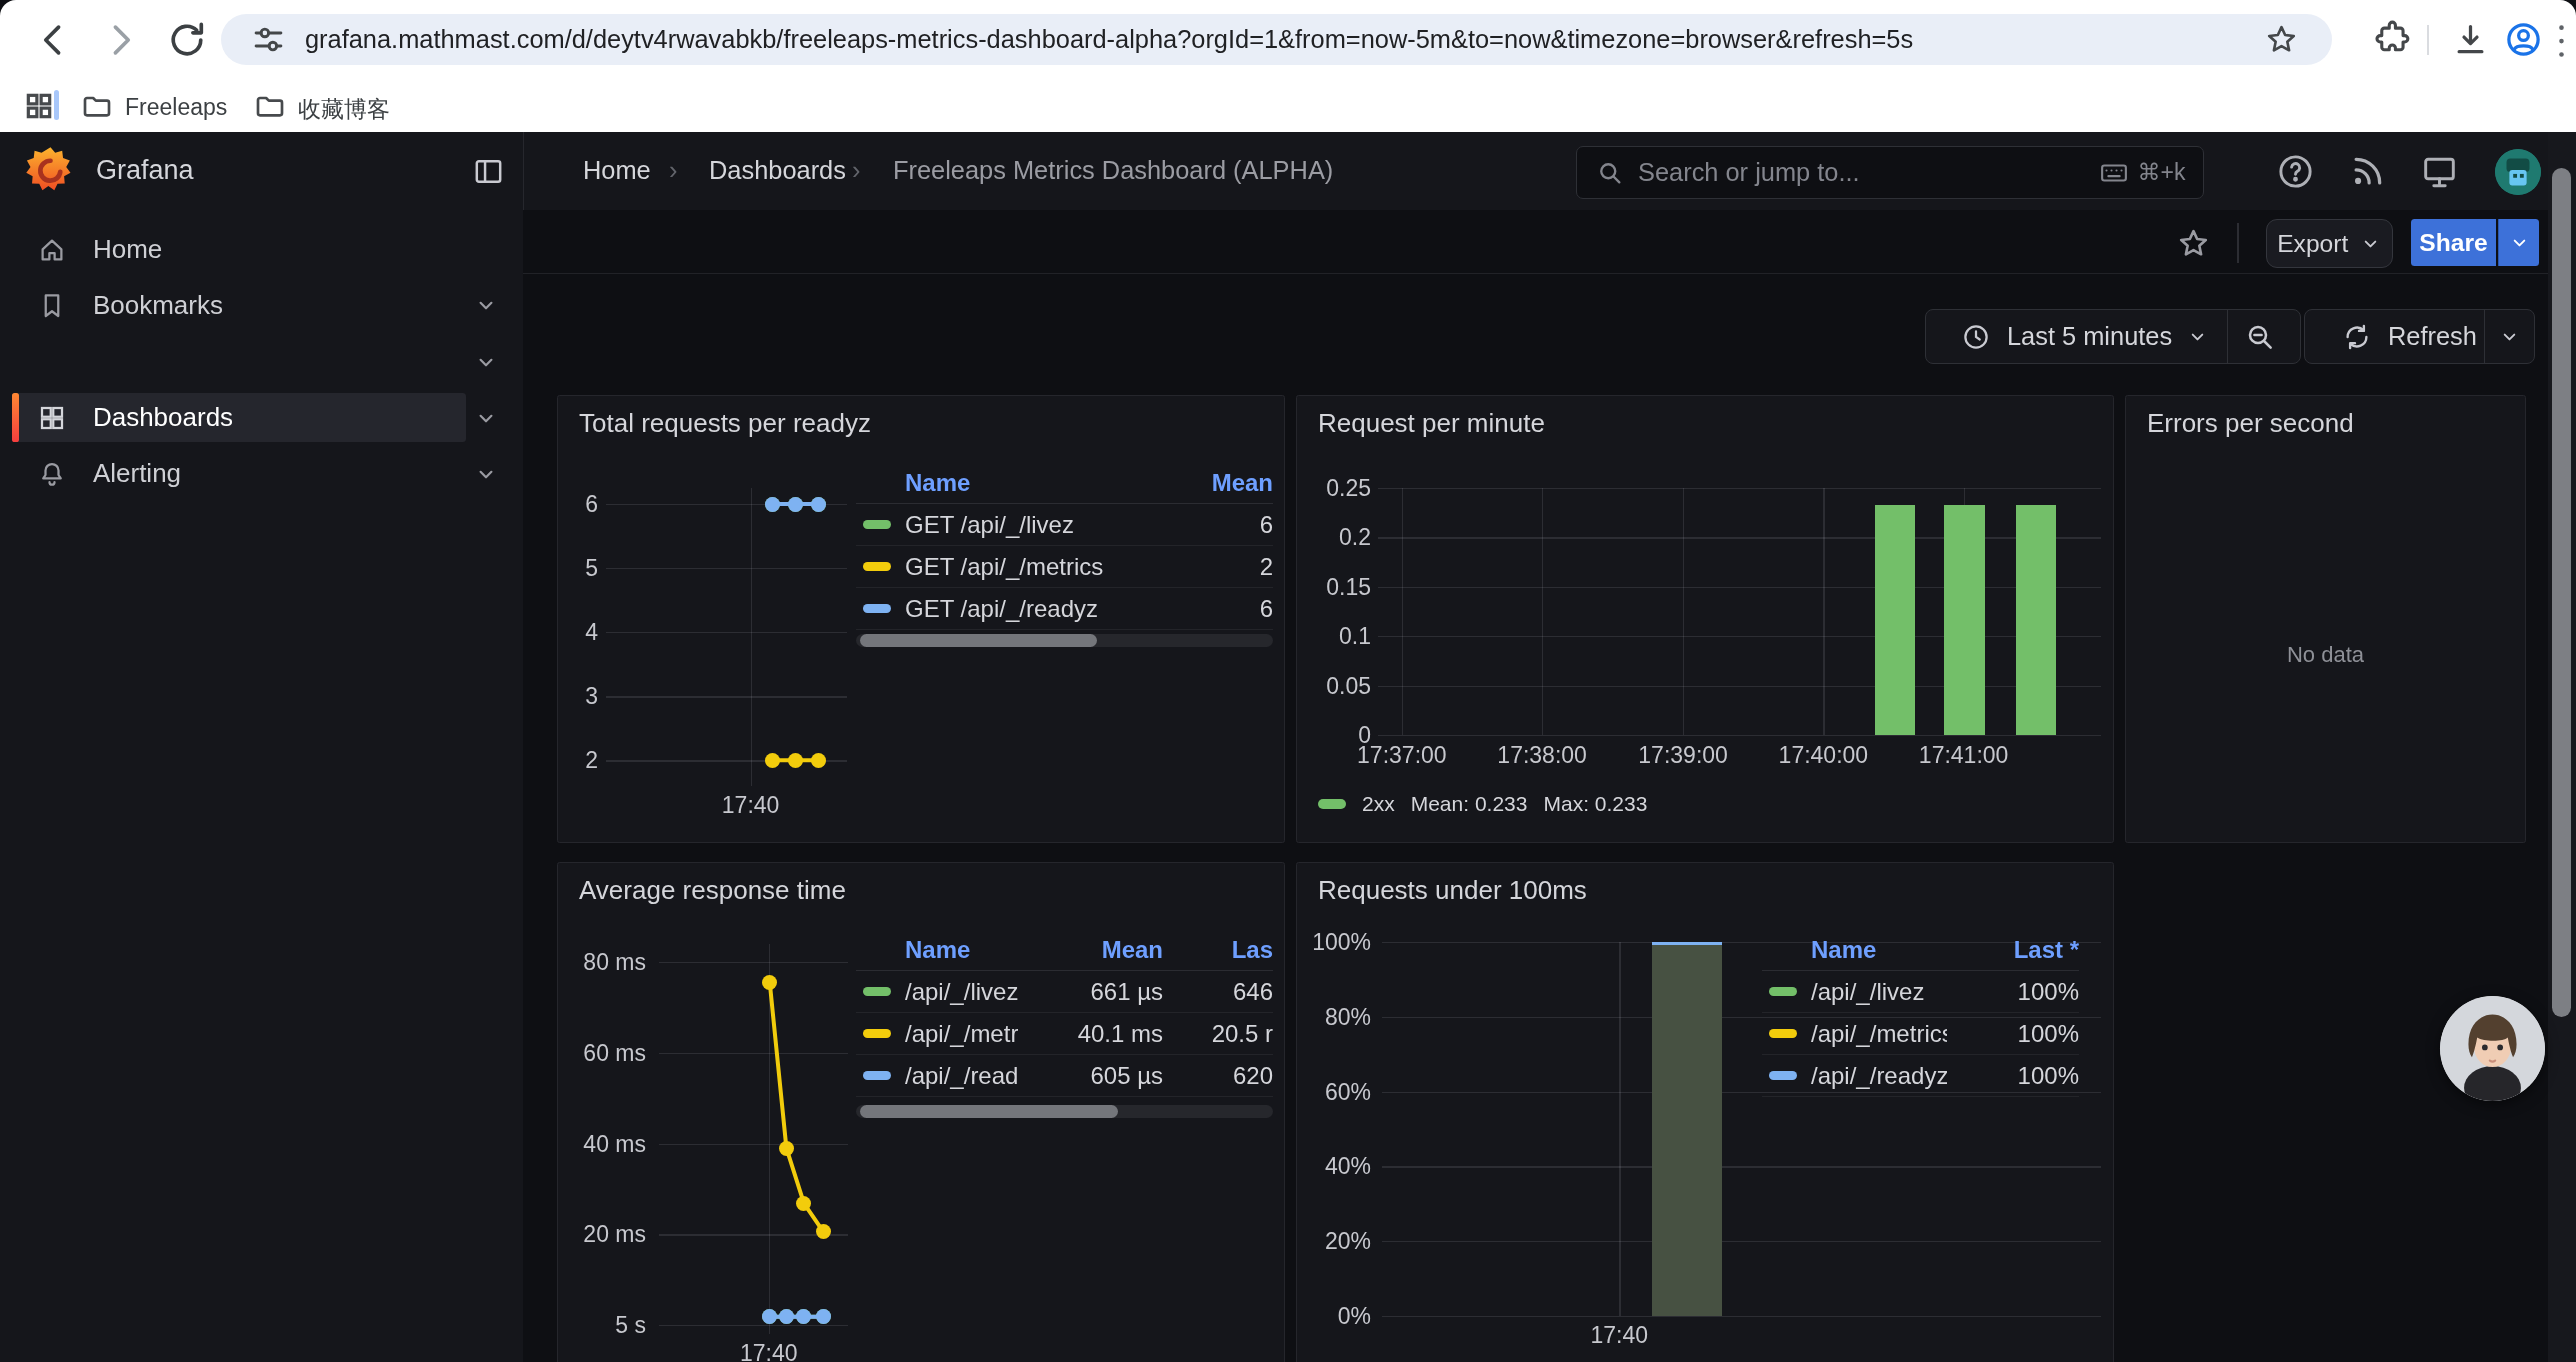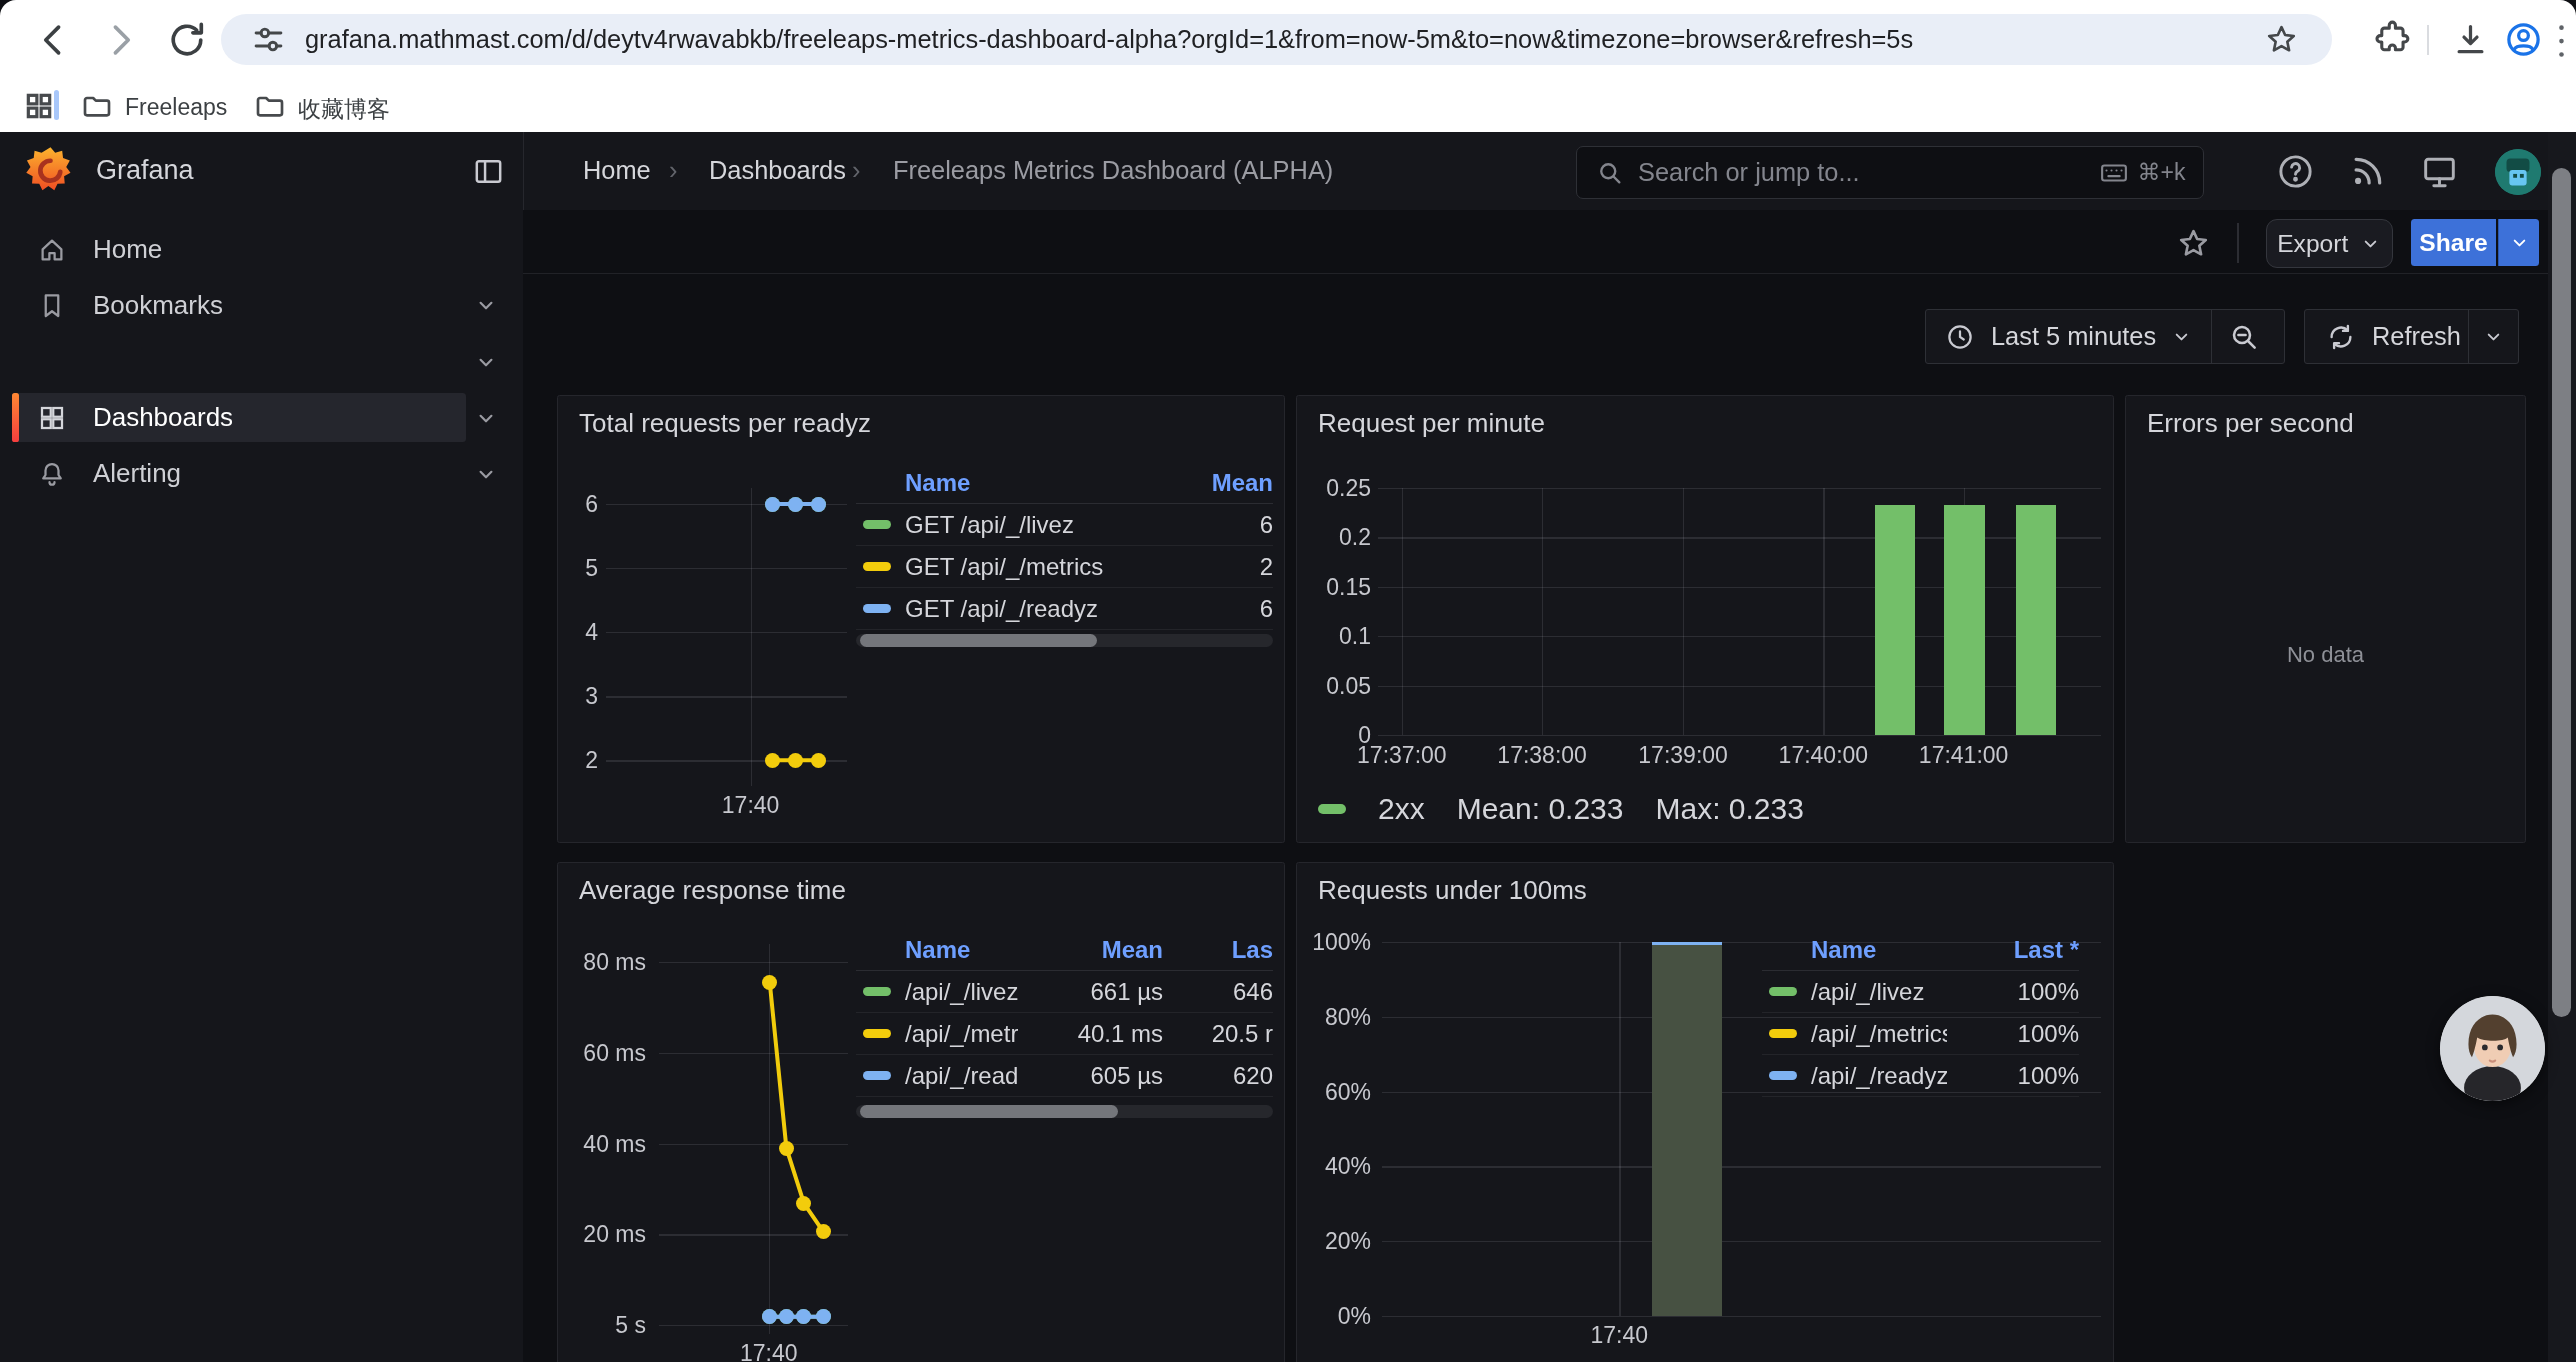--- a/index.html
+++ b/index.html
@@ -43,21 +43,21 @@
   .side-chev{position:absolute;left:473px;width:26px;height:26px;color:#9a9ba2;}
   .main{position:absolute;left:523px;top:210px;width:2053px;height:1152px;background:#0e0f13;}
   .sub-toolbar{position:absolute;left:523px;top:210px;width:2053px;height:63px;border-bottom:0.9px solid rgba(204,204,220,.10);}
   .st-star{position:absolute;left:2176px;top:226px;width:35px;height:35px;color:#9a9ba2;}
   .st-sep{position:absolute;left:2237px;top:223px;width:1.8px;height:40px;background:#2c2d33;}
   .btn{position:absolute;height:47px;border-radius:11px;display:flex;align-items:center;justify-content:center;font-size:24.6px;}
   .btn-export{left:2266px;top:219px;width:125px;background:#1a1b21;border:0.9px solid #34363d;color:#d5d6db;gap:10.5px;}
   .btn-share{left:2411px;top:219px;width:85px;background:#3d71d9;color:#fff;font-weight:bold;border-radius:3.5px 0 0 3.5px;}
   .btn-share-chev{left:2498px;top:219px;width:40px;background:#3d71d9;color:#fff;border-radius:0 3.5px 3.5px 0;border-left:1.8px solid #2a56ad;}
   .chev{width:23px;height:23px;}
-  .timebar-btn{position:absolute;top:309px;height:53px;background:#15161b;border:0.9px solid #2e3036;border-radius:3px;display:flex;align-items:center;color:#d5d6db;font-size:25.4px;font-weight:500;}
+  .timebar-btn{position:absolute;top:309px;height:53px;background:#15161b;border:0.9px solid #2e3036;border-radius:8px;display:flex;align-items:center;color:#d5d6db;font-size:25.4px;font-weight:500;padding-left:16px;}
   .tp{left:1925px;width:358px;}
   .tp svg.clock{width:30px;height:30px;margin-left:19px;color:#c9cad1;}
   .tp .lbl{margin-left:16px;}
   .tp .chev{margin-left:14px;color:#c9cad1;}
   .tp .zo{margin-left:17.5px;height:53px;width:65px;border-left:0.9px solid #2e3036;display:flex;align-items:center;justify-content:center;color:#c9cad1;}
   .tp .zo svg{width:32px;height:32px;}
   .rf{left:2304px;width:213px;}
   .rf svg.sync{width:30px;height:30px;margin-left:21px;color:#c9cad1;}
   .rf .lbl{margin-left:16px;}
   .rf .seg{margin-left:auto;height:53px;width:49px;border-left:0.9px solid #2e3036;display:flex;align-items:center;justify-content:center;color:#c9cad1;}
@@ -86,21 +86,21 @@
   .lrow{display:grid;align-items:center;height:41px;border-bottom:1.8px solid rgba(204,204,220,.08);}
   .lrow.lhead{height:40px;color:#6e9fff;font-weight:bold;border-bottom:1.8px solid rgba(204,204,220,.12);}
   .cols3{grid-template-columns:49px 1fr 114px;}
   .cols4{grid-template-columns:49px 1fr 145px 110px;}
   .cols3b{grid-template-columns:49px 1fr 132px;}
   .lcell.num{text-align:right;white-space:nowrap;overflow:hidden;}
   .lcell.name{white-space:nowrap;overflow:hidden;}
   .lswatch i{display:block;width:28px;height:9.6px;border-radius:5.3px;margin-left:7px;}
   .hscroll{position:absolute;height:13px;border-radius:7px;background:#26272c;}
   .hscroll .thumb{position:absolute;left:3.5px;top:0;height:13px;border-radius:7px;background:#74767b;}
-  .legend-line{position:absolute;left:21px;top:396px;display:flex;align-items:center;font-size:30px;color:#d5d6db;gap:32px;}
+  .legend-line{position:absolute;left:21px;top:396px;display:flex;align-items:center;font-size:21px;color:#d5d6db;gap:16px;}
   .legend-line i{display:block;width:28px;height:9.6px;border-radius:5.3px;}
   
   .pg-track{position:absolute;left:2548px;top:132px;width:28px;height:1231px;background:#17181d;}
   .pg-thumb{position:absolute;left:2552px;top:168px;width:19px;height:849px;border-radius:9.6px;background:#7d7f84;}
   .float-avatar{position:absolute;left:2440px;top:996px;width:105px;height:105px;border-radius:50%;background:#d4d7dc;box-shadow:0 3.5px 12.3px rgba(0,0,0,.5);overflow:hidden;}
   svg{display:block;}
 </style>
 </head>
 <body>
 

